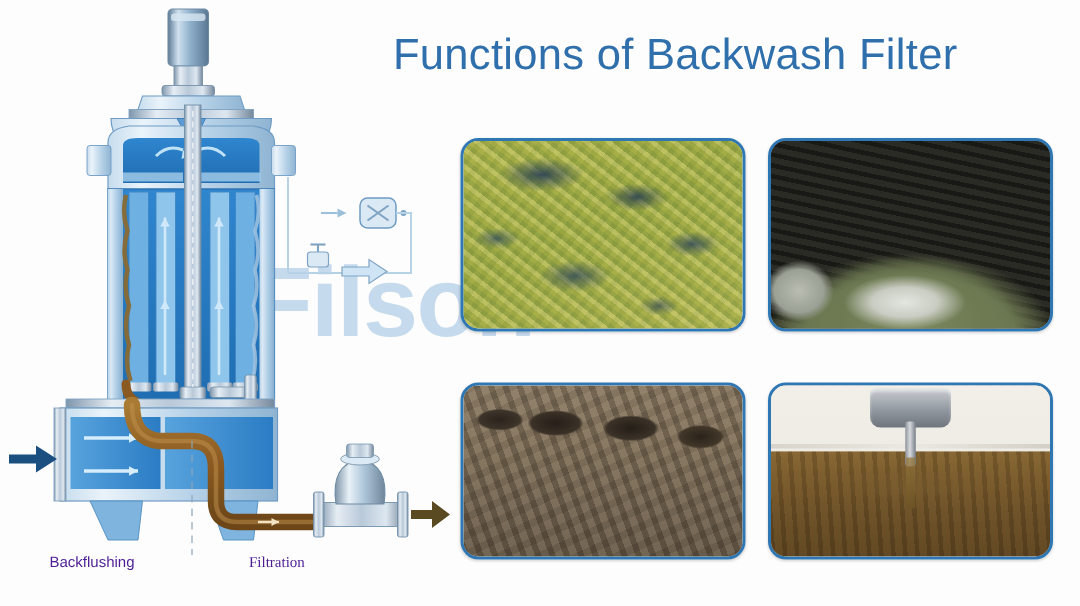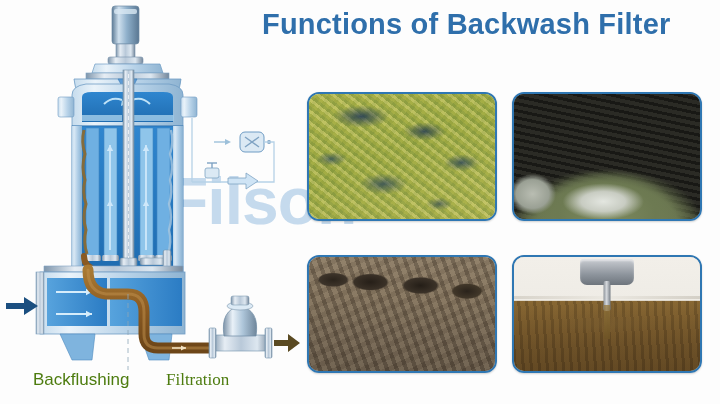--- a/index.html
+++ b/index.html
@@ -16,22 +16,22 @@
     position:absolute;left:168px;top:168px;
     font-size:66px;font-weight:700;letter-spacing:-1px;
     color:rgba(120,170,215,0.42);
     font-family:"Liberation Sans", sans-serif;
     white-space:nowrap;pointer-events:none;z-index:4;
     line-height:1;
   }
 
   
   .title{
-    position:absolute;left:262px;top:8px;
-    font-size:29px;color:#2f6fab;font-weight:700;
+    position:absolute;left:262px;top:21px;
+    font-size:29px;color:#2f6fab;font-weight:400;
     letter-spacing:.2px;white-space:nowrap;z-index:6;
     text-shadow:0 1px 0 rgba(255,255,255,.6);
   }
 
   
   .photo{
     position:absolute;border:2px solid #2f77b3;border-radius:12px;
     overflow:hidden;z-index:5;box-sizing:border-box;
     box-shadow:0 1px 2px rgba(0,0,0,.18);
   }
@@ -106,21 +106,21 @@
   }
   .basinrim{
     position:absolute;left:0;right:0;top:34%;height:3px;
     background:linear-gradient(90deg,rgba(210,205,195,.8),rgba(235,232,225,.9),rgba(205,200,190,.8));
   }
 
   
   #diagram{position:absolute;left:0;top:0;width:300px;height:404px;z-index:6;}
 
   .caption{
-    position:absolute;font-size:17px;color:#4d7c0f;z-index:7;white-space:nowrap;
+    position:absolute;font-size:10px;color:#4c1d95;z-index:7;white-space:nowrap;
   }
   #cap-backflushing{left:33px;top:370px;}
   #cap-filtration{left:166px;top:370px;font-family:Liberation Serif, serif;}
 </style>
 </head>
 <body>
 
 <div id="stage">
 
   <div class="watermark">Filson</div>

